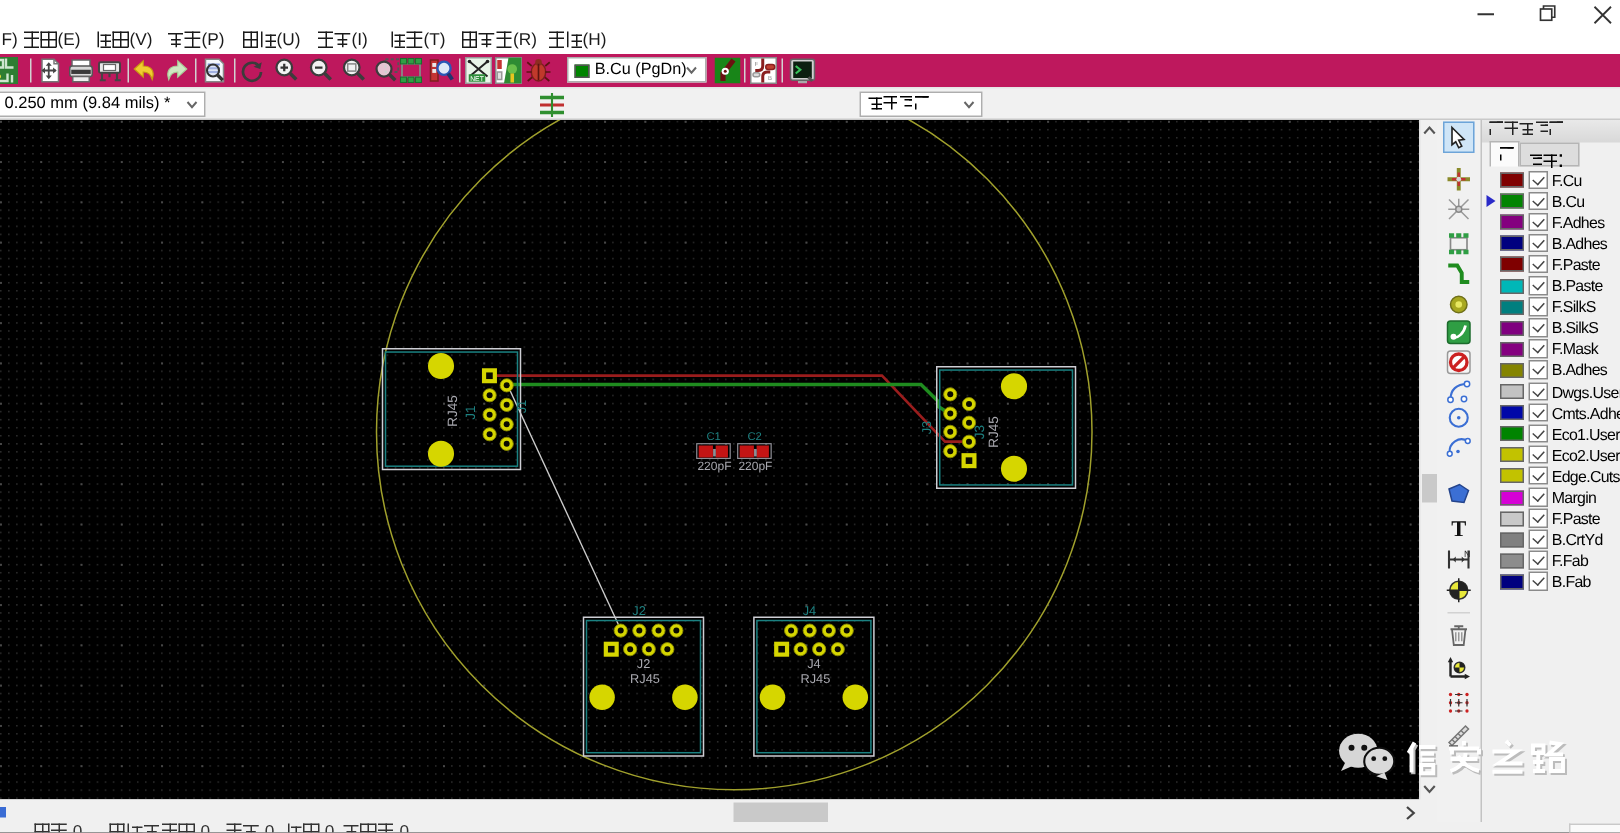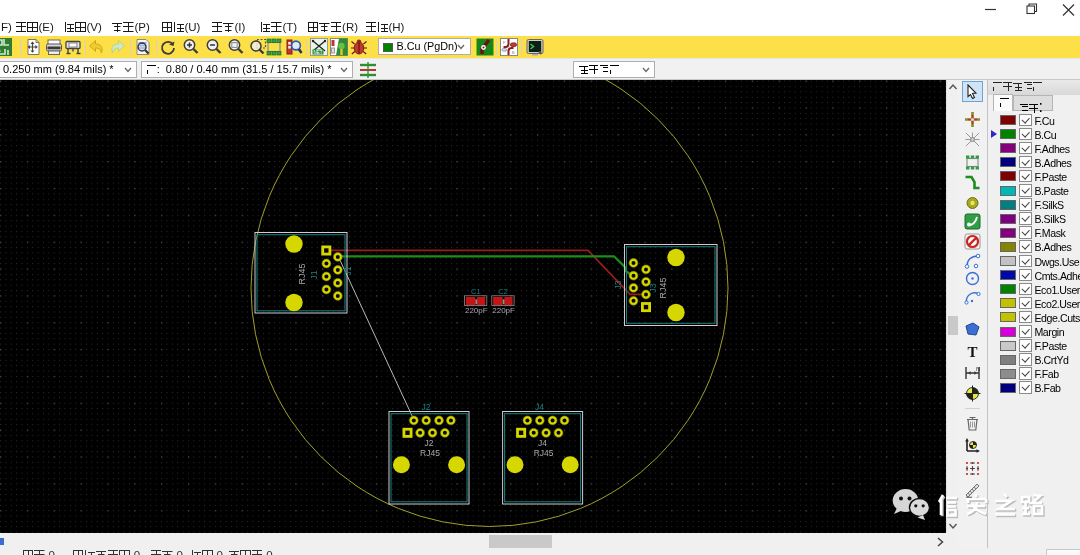--- a/index.html
+++ b/index.html
@@ -12,21 +12,21 @@
 background-position:0 0,9.5px 0,0 0,0 5px,0 9.5px,5px 0;background-size:1px 10.5px,1px 10.5px,10.5px 1px,10.5px 1px,10.5px 1px,1px 10.5px}
 .z3{background-image:linear-gradient(currentColor,currentColor),linear-gradient(currentColor,currentColor),linear-gradient(currentColor,currentColor),linear-gradient(currentColor,currentColor),linear-gradient(currentColor,currentColor);
 background-position:1px 0,3.5px 2px,3.5px 6px,3.5px 9.5px,6.5px 2px;background-size:1px 10.5px,7px 1px,7px 1px,7px 1px,1px 8px}
 .z4{background-image:linear-gradient(currentColor,currentColor),linear-gradient(currentColor,currentColor),linear-gradient(currentColor,currentColor),linear-gradient(currentColor,currentColor);
 background-position:0 1px,2px 4.5px,2px 8px,5px 1px;background-size:10.5px 1px,6.5px 1px,6.5px 1px,1px 9.5px}
 .zs{width:9px;height:9px;background-size:9px 1px,9px 1px,9px 1px,1px 9px}
 
 #titlebar{left:0;top:0;width:1080px;height:20px;background:#fff;font-size:11.3px;color:#000}
 #menubar{left:0;top:20px;width:1080px;height:16px;background:#fff;font-size:11.5px;color:#1a1a1a}
 .mi{position:absolute;top:1px;white-space:nowrap}
-#toolbar1{left:0;top:36px;width:1080px;height:22px;background:#fde047}
+#toolbar1{left:0;top:36px;width:1080px;height:22px;background:#be185d}
 #toolbar2{left:0;top:58px;width:1080px;height:22px;background:#f1f1f1;border-bottom:1px solid #c9c9c9;border-top:1px solid #e6e6e6}
 .tsep{position:absolute;top:3px;width:1px;height:16px;background:#d2d2d2}
 .combo{position:absolute;top:2px;height:17px;background:#fff;border:1px solid #aeaeae;font-size:11px;color:#000;white-space:nowrap;line-height:15px}
 .caret{position:absolute;top:5px;width:8px;height:6px}
 .caret svg{display:block}
 
 #vsb{left:946px;top:80px;width:12px;height:453px;background:#f0f0f0;border-left:1px solid #e2e2e2}
 #rtb{left:958px;top:80px;width:29px;height:469px;background:#f1f1f1}
 #panel{left:987px;top:80px;width:93px;height:469px;background:#f0f0f0;border-left:1px solid #c3c3c3}
 .lrow{position:absolute;left:0;width:93px;height:14px;font-size:10.8px;color:#000;white-space:nowrap}
@@ -184,25 +184,20 @@
     <svg class="abs" style="left:525.5px;top:2px" width="18" height="18">
       <rect x="1" y="1.5" width="16" height="14" rx="1.5" fill="#cfcfcf" stroke="#666"></rect>
       <rect x="2.8" y="3" width="12.4" height="11" fill="#0c1f10"></rect>
       <path d="M4.5 6 l3 2.5 -3 2.5" stroke="#39c25a" stroke-width="1.5" fill="none"></path>
       <path d="M13 13.5 l2.5 2.5" stroke="#555" stroke-width="2"></path>
       <rect x="6" y="16" width="6" height="1.5" fill="#aaa"></rect>
     </svg>
   </div>
 <div class="abs" id="toolbar2">
  <div class="combo" style="left:-30px;top:2px;width:167px;padding-left:32px">0.250 mm (9.84 mils) *<span class="caret" style="right:4px">
-        <svg width="8" height="6">
-          <path d="M1 1 L4 4.5 L7 1" fill="none" stroke="#666" stroke-width="1.3"></path>
-        </svg>
-      </span></div>
- <div class="combo" style="left:140.5px;width:212px;padding-left:5px"><span class="z z2 zs" style="vertical-align:-1px"></span>:&nbsp; 0.80 / 0.40 mm (31.5 / 15.7 mils) *<span class="caret" style="right:4px">
         <svg width="8" height="6">
           <path d="M1 1 L4 4.5 L7 1" fill="none" stroke="#666" stroke-width="1.3"></path>
         </svg>
       </span></div>
  <svg class="abs" style="left:356px;top:2px" width="24" height="18">
   <line x1="4" y1="4" x2="20" y2="4" stroke="#2f8f2f" stroke-width="2.4"></line>
   <line x1="4" y1="9" x2="20" y2="9" stroke="#c03030" stroke-width="2"></line>
   <line x1="4" y1="14" x2="20" y2="14" stroke="#2f8f2f" stroke-width="2.4"></line>
   <line x1="12" y1="1" x2="12" y2="17" stroke="#2f8f2f" stroke-width="1.4"></line>
  </svg>

